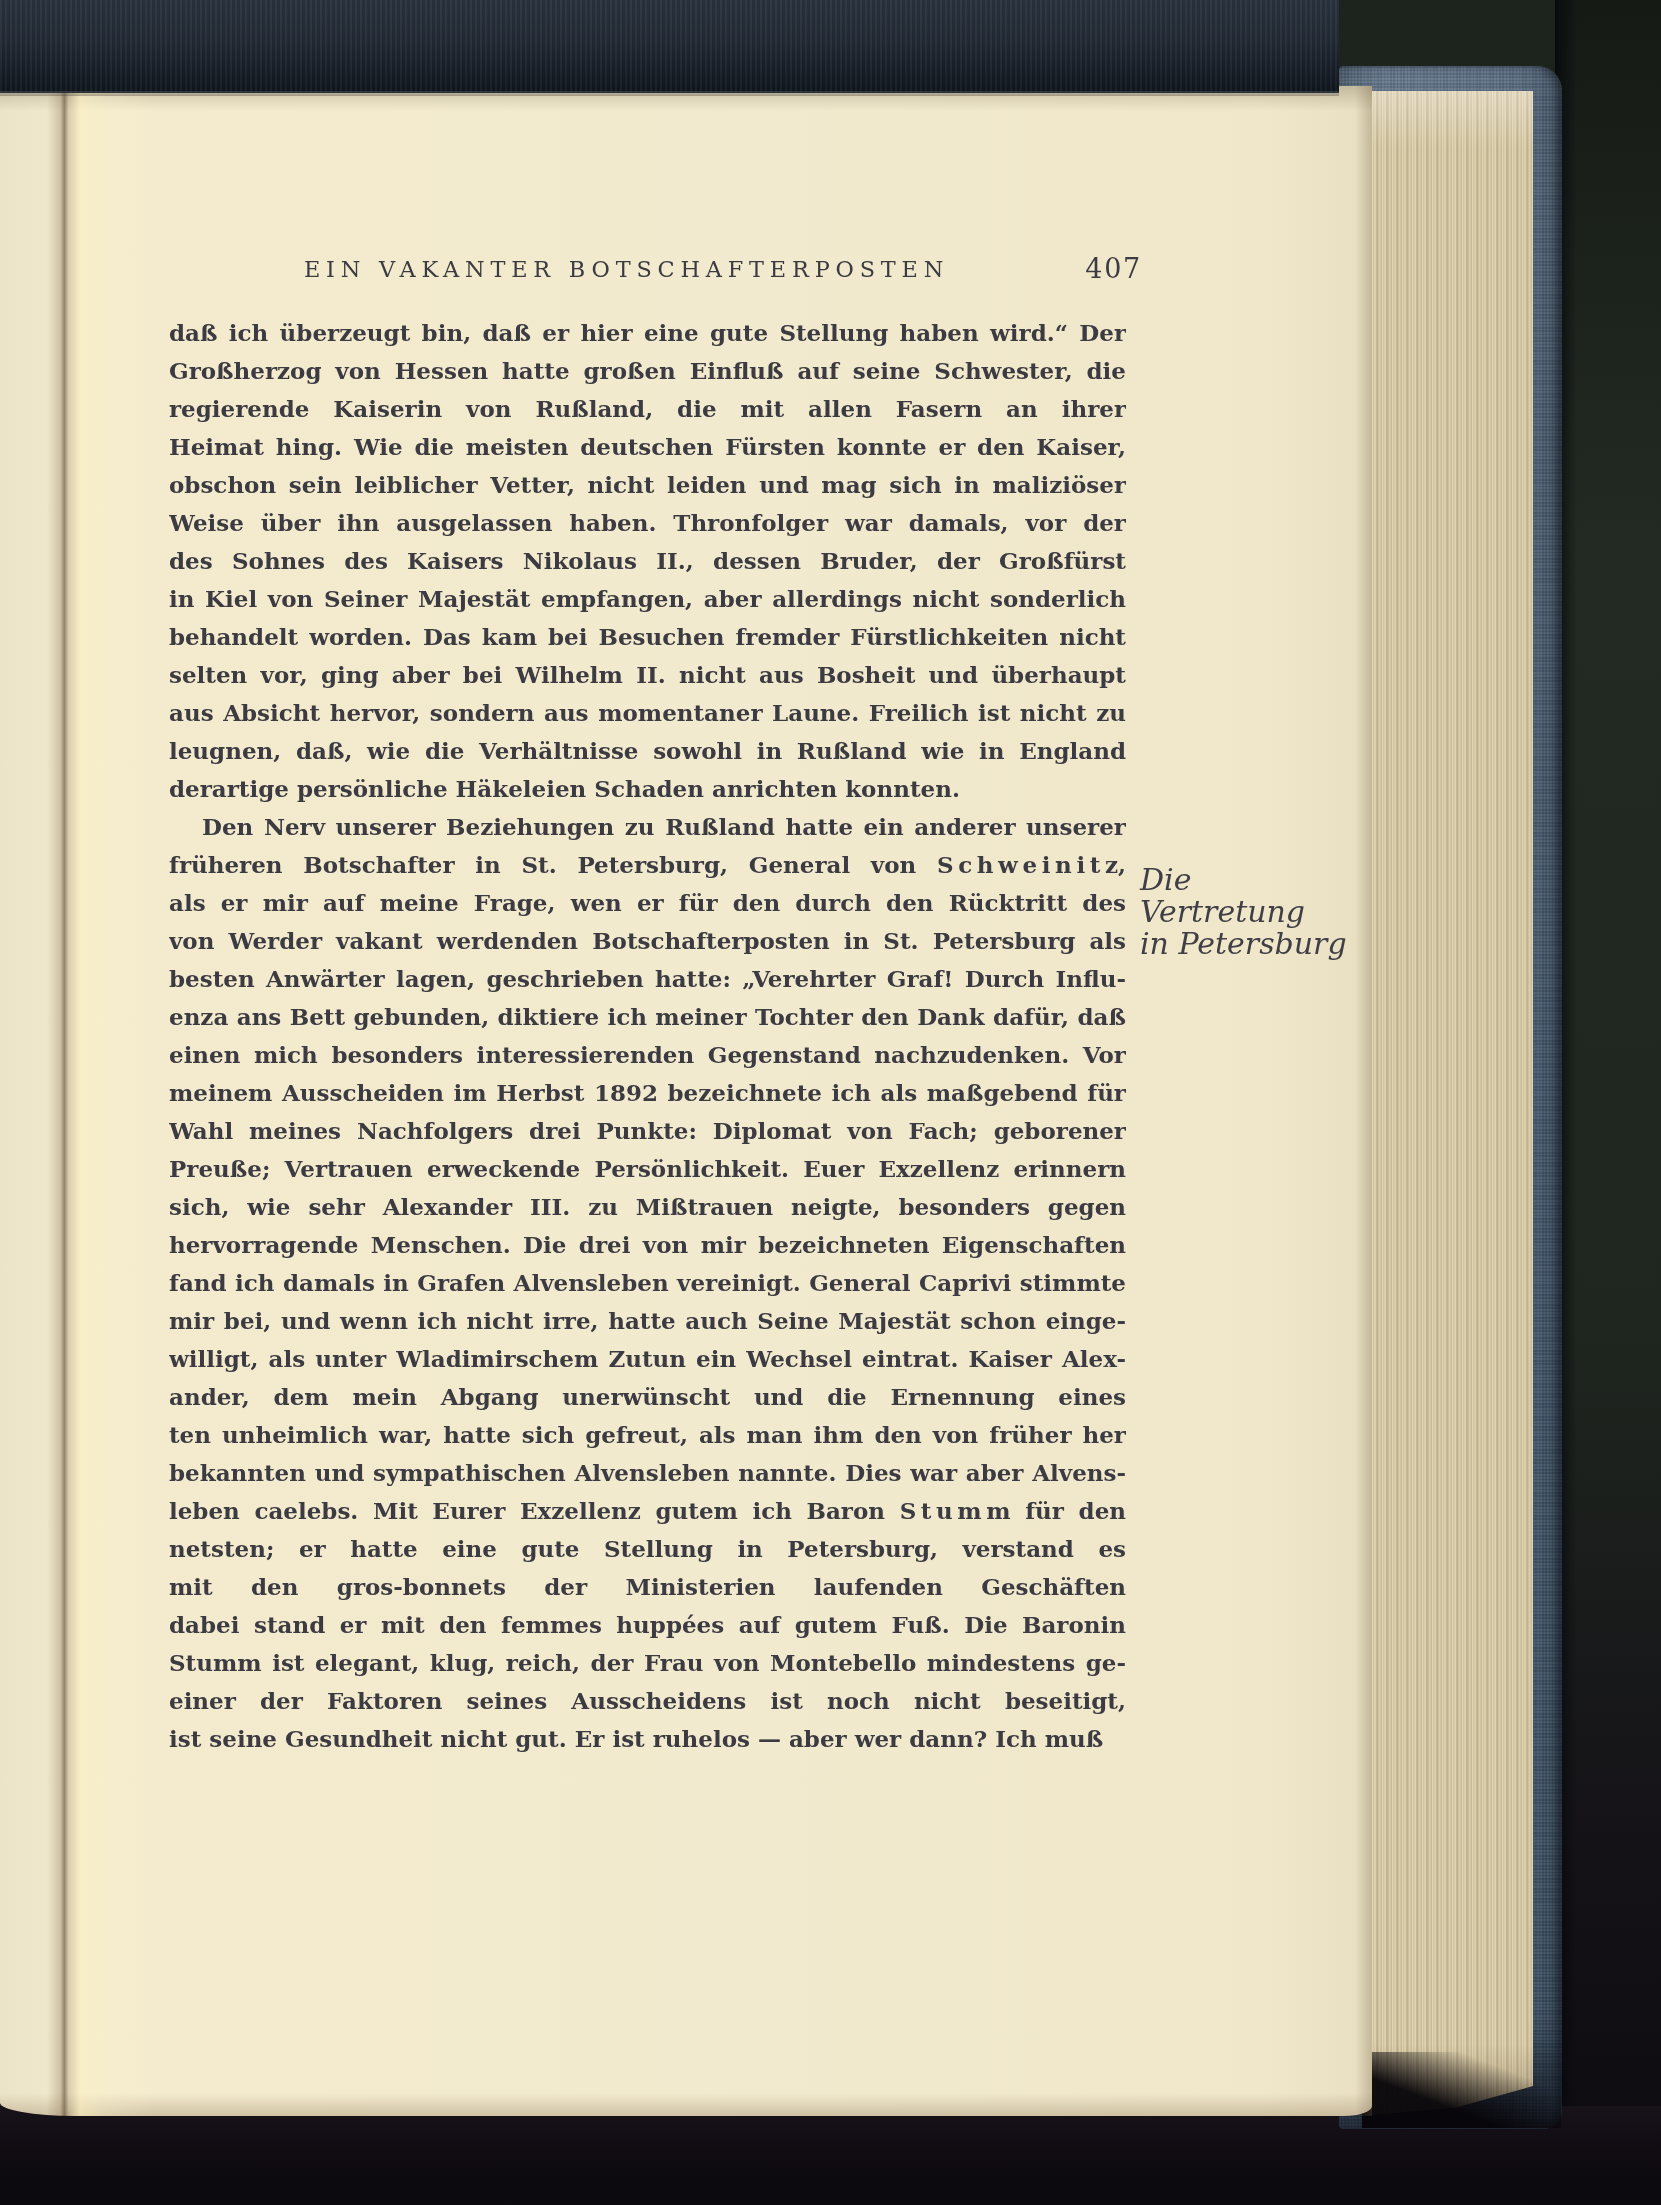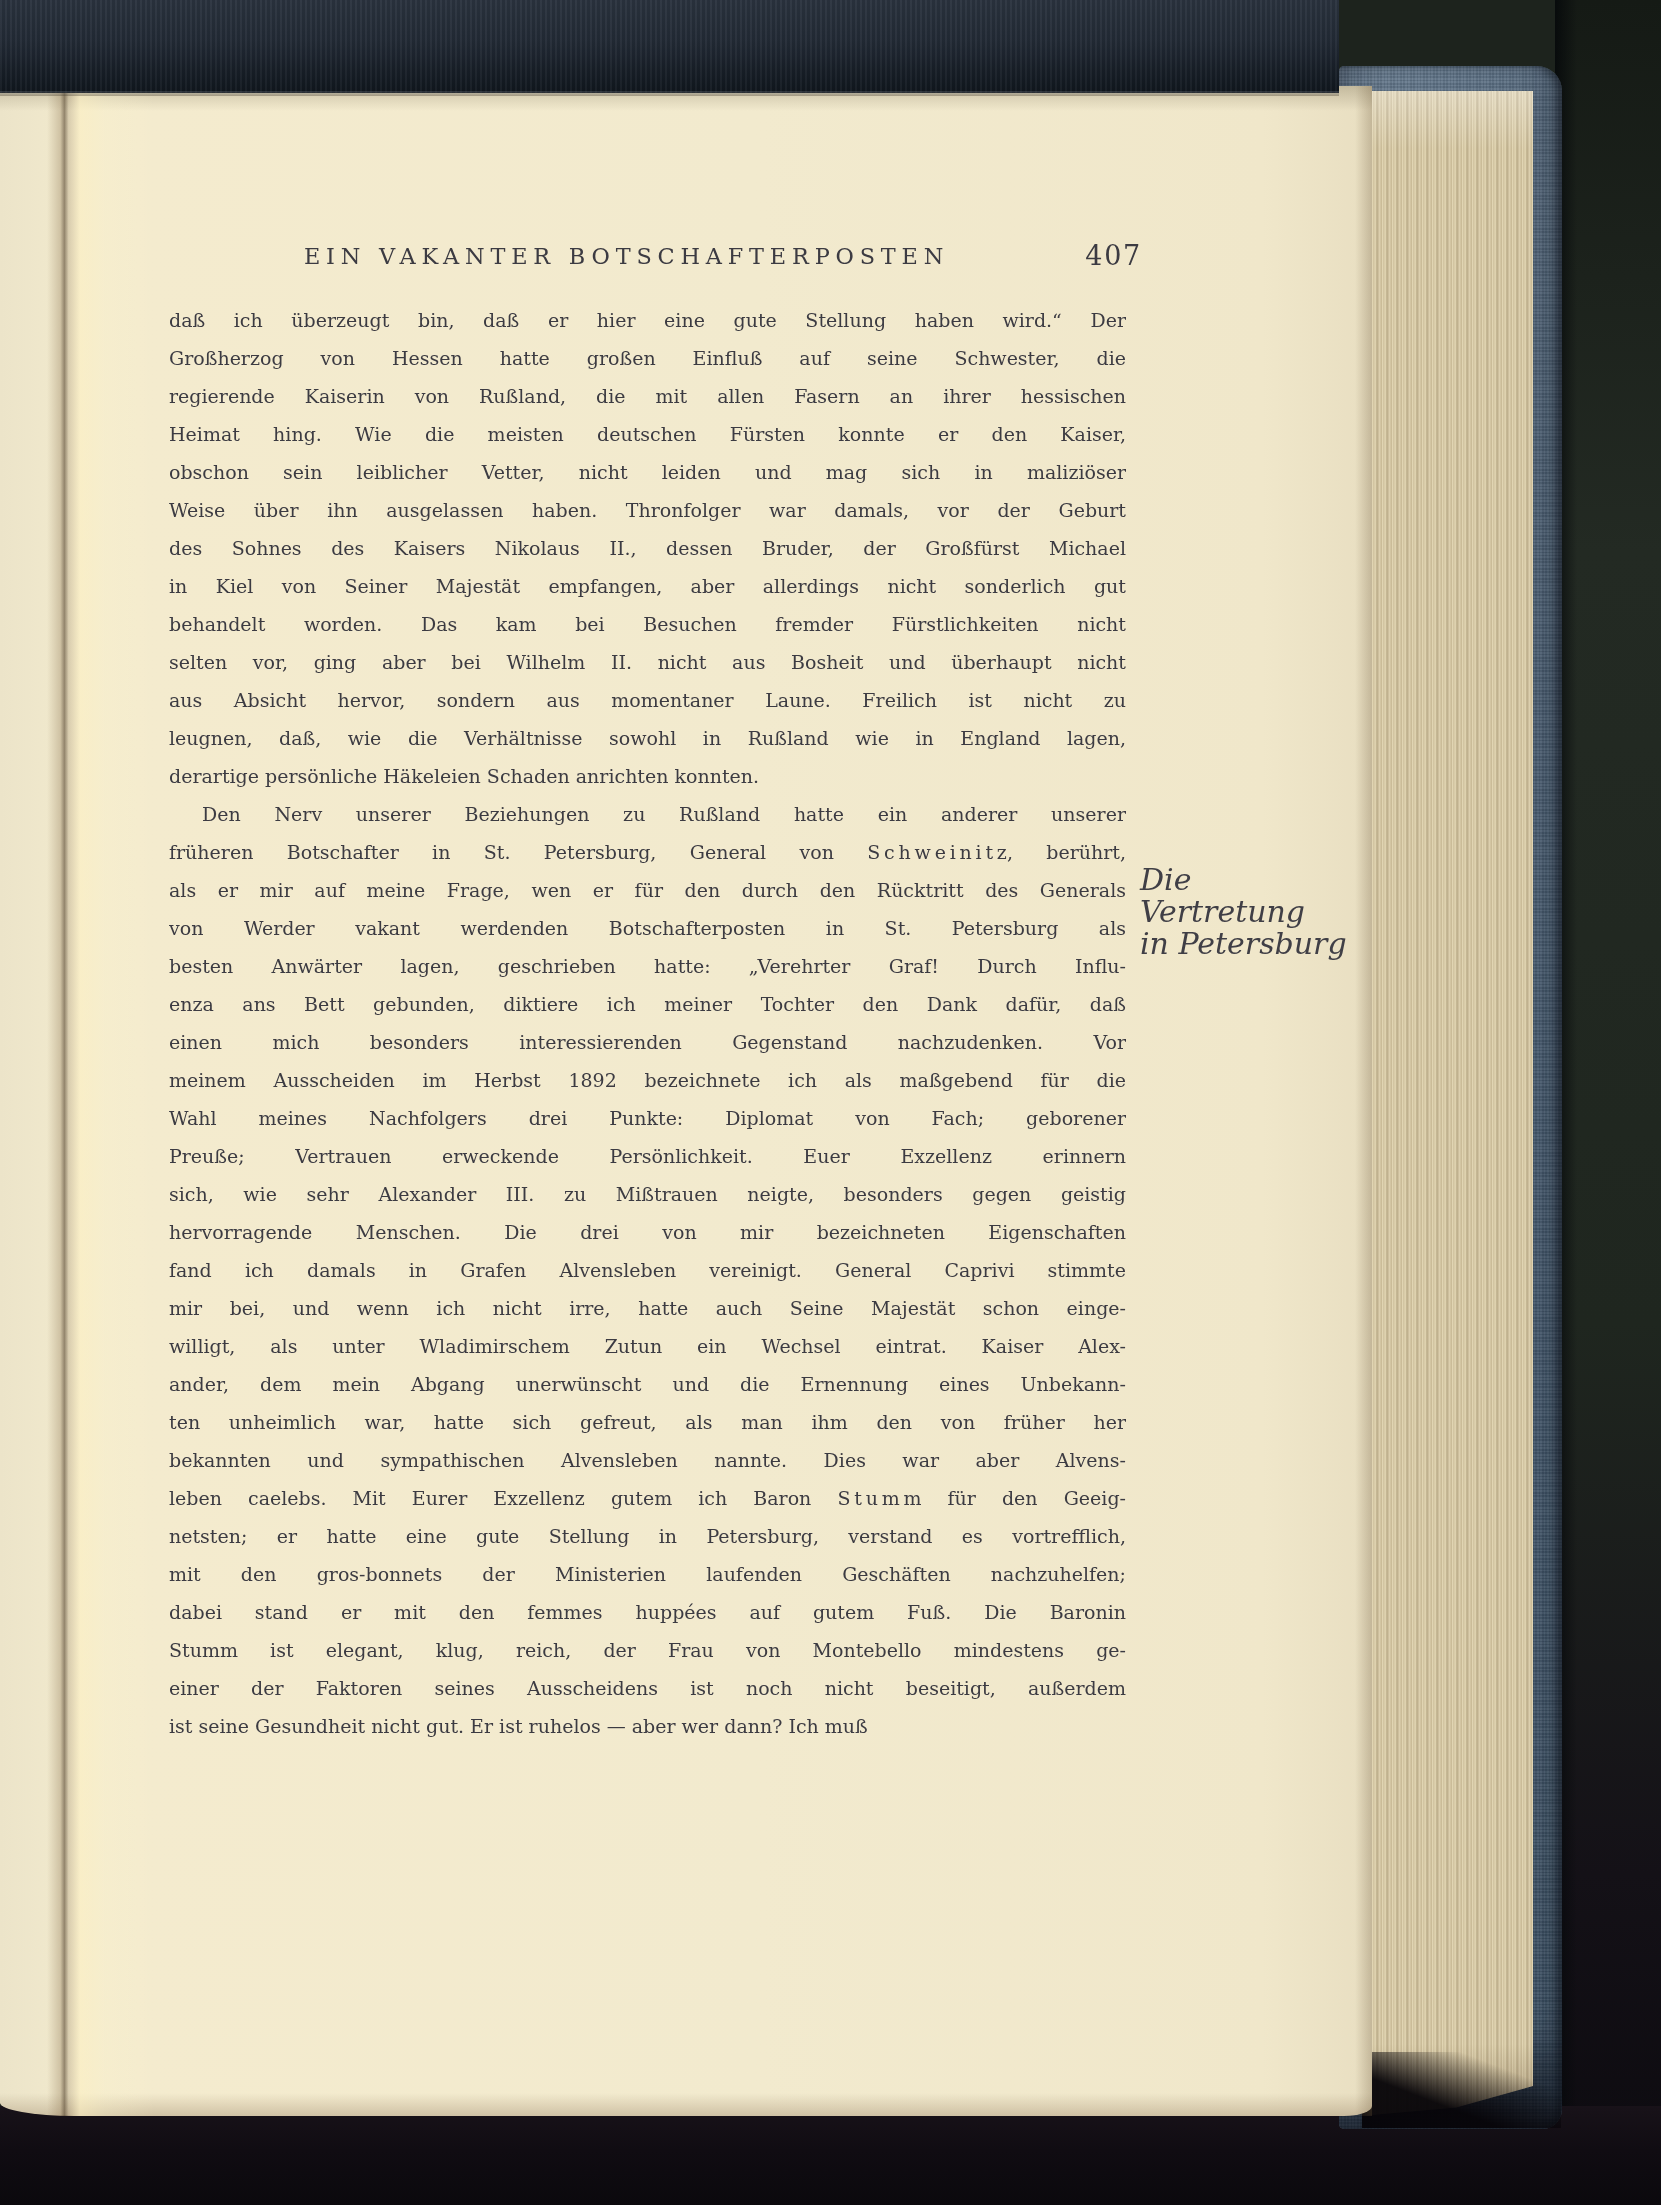--- a/index.html
+++ b/index.html
@@ -71,32 +71,33 @@
   }
   .bg-top{
     position:absolute;left:0;top:0;width:1339px;height:93px;
     background:
       repeating-linear-gradient(90deg,rgba(255,255,255,.04) 0 2.5px,rgba(0,0,0,.05) 2.5px 5px),
       linear-gradient(180deg,#2a323e 0%,#222a35 45%,#161d26 80%,#10161d 100%);
   }
   .bg-top::after{content:"";position:absolute;left:0;bottom:-3.3px;width:100%;height:5px;
     background:linear-gradient(180deg,rgba(140,150,160,.25),rgba(60,50,35,.35));}
   
-  .ink{color:#3c3b42;}
+  .ink{color:#3c3b42;margin-top:13px;}
   .header-row{position:absolute;left:169px;top:243px;width:973px;height:37px;}
   .header-title{
     position:absolute;left:0;right:58px;text-align:center;
     font-size:22.4px;letter-spacing:5.8px;white-space:nowrap;
   }
   .page-number{position:absolute;right:0;top:-3.3px;font-size:27px;letter-spacing:1.7px;}
   .body-block{position:absolute;left:169px;top:301px;width:957px;}
   .line{
-    font-size:19px;line-height:38px;max-height:38px;overflow:hidden;
+    font-size:23px;line-height:38px;max-height:38px;overflow:hidden;
     text-align:justify;text-align-last:justify;
     white-space:normal;
+    font-weight:bold;
   }
   .line.para-end{text-align-last:left;}
   .line.indent{text-indent:33px;}
   .margin-note{
     position:absolute;left:1140px;top:864px;width:199px;
     font-style:italic;font-size:30px;line-height:32px;color:#403f46;
   }
   .margin-note .mline{white-space:nowrap;}
 </style>
 </head>

